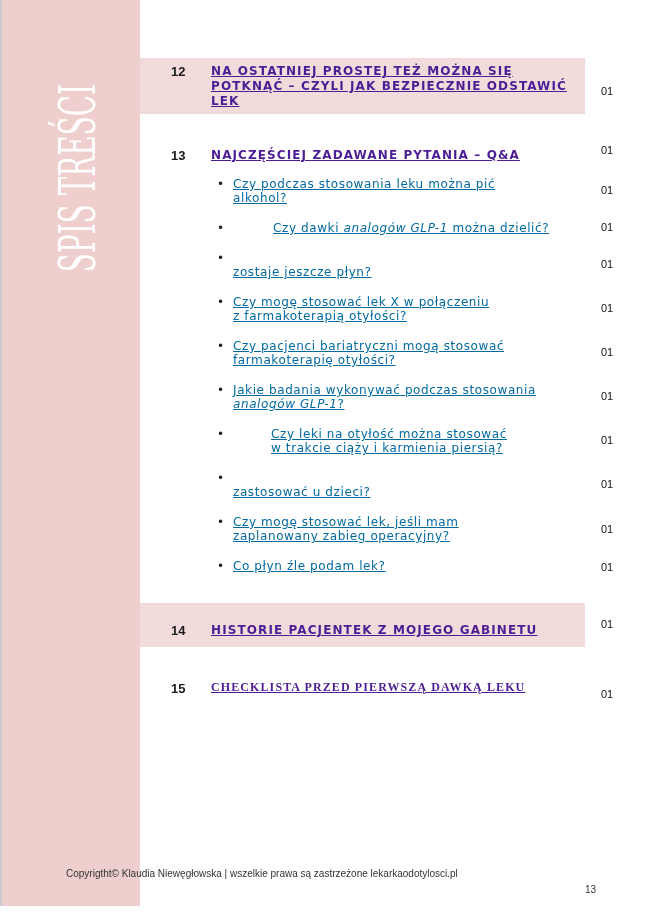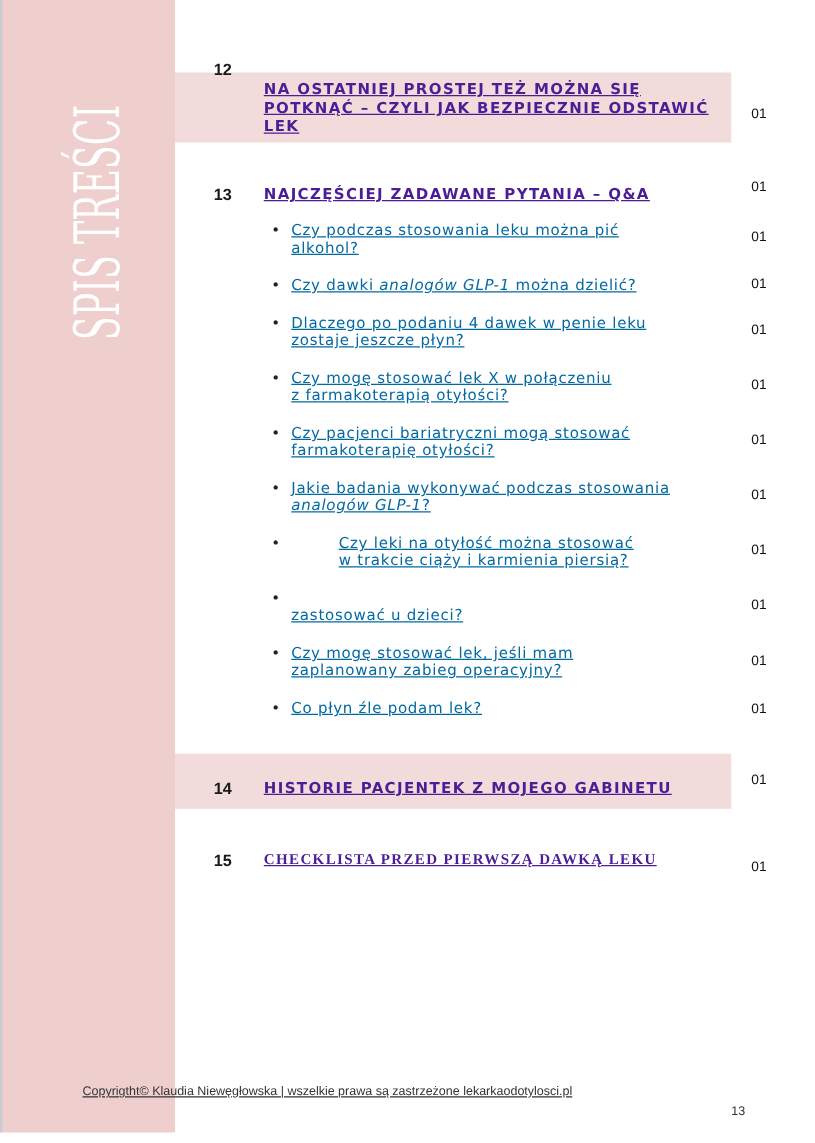--- a/index.html
+++ b/index.html
@@ -54,57 +54,57 @@
     font-size: 12px; line-height: 14px; letter-spacing: 0.6px;
     text-decoration: underline; color: #0369a1;
   }
   .sub em { font-style: italic; }
   .bullet {
     position: absolute; left: 217px; font-size: 12px; color: #222;
   }
   .footer-text {
     position: absolute; left: 66px; top: 868px;
     font-family: "Liberation Sans", sans-serif;
-    font-size: 10px; color: #333; text-decoration: underline;
+    font-size: 10px; color: #333; 
   }
   .footer-page {
     position: absolute; left: 585px; top: 884px;
     font-family: "Liberation Sans", sans-serif; font-size: 10px; color: #333;
   }
 </style>
 </head>
 <body>
 
 <div class="sidebar">
   <div class="sidebar-title"><span>SPIS TREŚCI</span></div>
 </div>
 
 <div class="band" style="top:58px;height:56px;"></div>
-<span class="num" style="top:48px;">12</span>
+<span class="num" style="top:64px;">12</span>
 <a class="heading" style="top:64px;">
   <span>NA OSTATNIEJ PROSTEJ TEŻ MOŻNA SIĘ</span><br>
   <span>POTKNĄĆ – CZYLI JAK BEZPIECZNIE ODSTAWIĆ</span><br>
   <span>LEK</span>
 </a>
 <span class="page" style="top:85px;">01</span>
 
 <span class="num" style="top:148px;">13</span>
 <a class="heading" style="top:148px;">NAJCZĘŚCIEJ ZADAWANE PYTANIA – Q&amp;A</a>
 <span class="page" style="top:144px;">01</span>
 
 <span class="bullet" style="top:177px;">•</span>
 <a class="sub" style="top:177px;"><span>Czy podczas stosowania leku można pić</span><br><span>alkohol?</span></a>
 <span class="page" style="top:184px;">01</span>
 
 <span class="bullet" style="top:221px;">•</span>
-<a class="sub" style="top:221px;"><span>Czy dawki </span><em>analogów GLP-1</em><span> można dzielić?</span></a>
+<a class="sub" style="top:221px;margin-left:40px;"><span>Czy dawki </span><em>analogów GLP-1</em><span> można dzielić?</span></a>
 <span class="page" style="top:221px;">01</span>
 
 <span class="bullet" style="top:251px;">•</span>
-<a class="sub" style="top:251px;"><span>Dlaczego po podaniu 4 dawek w penie leku</span><br><span>zostaje jeszcze płyn?</span></a>
+<a class="sub" style="top:251px;"><br><span>zostaje jeszcze płyn?</span></a>
 <span class="page" style="top:258px;">01</span>
 
 <span class="bullet" style="top:295px;">•</span>
 <a class="sub" style="top:295px;"><span>Czy mogę stosować lek X w połączeniu</span><br><span>z farmakoterapią otyłości?</span></a>
 <span class="page" style="top:302px;">01</span>
 
 <span class="bullet" style="top:339px;">•</span>
 <a class="sub" style="top:339px;"><span>Czy pacjenci bariatryczni mogą stosować</span><br><span>farmakoterapię otyłości?</span></a>
 <span class="page" style="top:346px;">01</span>
 

